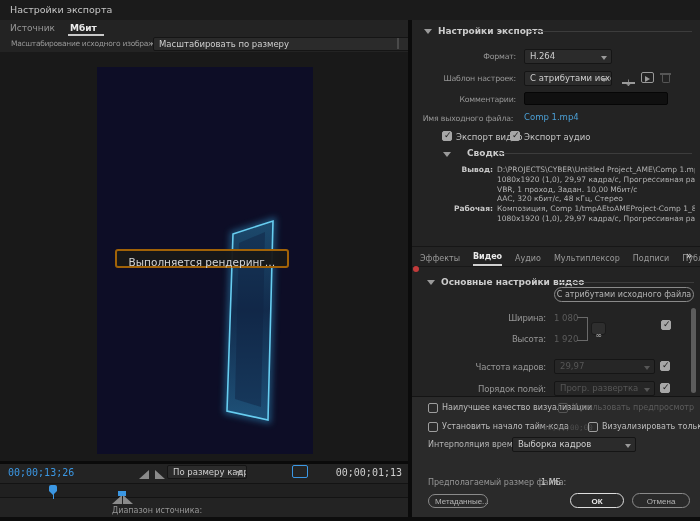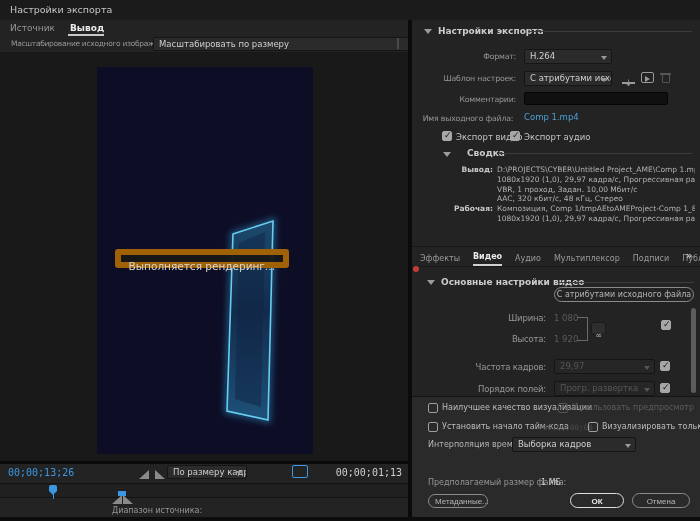--- a/index.html
+++ b/index.html
@@ -32,21 +32,21 @@
 </head>
 <body>
 
 <div id="win">
 
   <div class="abs" style="left:0;top:0;width:700px;height:20px;background:#1b1b1b;">
     <span class="abs" style="left:10px;top:4px;font-size:9.5px;color:#c6c6c6;">Настройки экспорта</span>
   </div>
 
   <span class="abs" style="left:10px;top:23px;font-size:9px;color:#969696;">Источник</span>
-  <span class="abs" style="left:70px;top:23px;font-size:9px;color:#ececec;font-weight:bold;">Вывод</span>
+  <span class="abs" style="left:70px;top:23px;font-size:9px;color:#ececec;font-weight:bold;">Мбит</span>
   <div class="abs" style="left:68px;top:34px;width:36px;height:2px;background:#c8c8c8;"></div>
 
   <span class="abs" style="left:11px;top:39px;font-size:7.5px;color:#979797;letter-spacing:-0.3px;white-space:nowrap;">Масштабирование исходного изображения:</span>
   <div class="dd" style="left:153px;top:37px;width:275px;height:14px;">
     <span>Масштабировать по размеру</span><i class="chev"></i>
   </div>
   <div class="abs" style="left:397px;top:38px;width:2px;height:11px;background:#4a4a4a;"></div>
 
   <div class="abs" style="left:0;top:52px;width:408px;height:409px;background:#191919;">
     <div class="abs" style="left:97px;top:15px;width:216px;height:387px;background:#0d0d26;overflow:hidden;">
@@ -59,21 +59,21 @@
           </linearGradient>
           <filter id="glow" x="-40%" y="-40%" width="180%" height="180%">
               <feGaussianBlur stdDeviation="3"></feGaussianBlur>
             </filter>
         </defs>
         <polygon points="136,167 176,154 171,353 130,344" fill="none" stroke="#2e8fc2" stroke-width="6" opacity="0.55" filter="url(#glow)"></polygon>
         <polygon points="136,167 176,154 171,353 130,344" fill="url(#mg)" stroke="#67cdf0" stroke-width="1.6"></polygon>
         <polygon points="142,176 168,165 164,340 138,332" fill="#0f2444" opacity="0.5"></polygon>
       </svg>
     </div>
-    <div class="abs" style="left:115px;top:197px;width:174px;height:19px;background:rgba(24,24,24,0.96);border:6px solid #a16207;border-radius:3px;text-align:center;">
+    <div class="abs" style="left:115px;top:197px;width:174px;height:19px;background:rgba(24,24,24,0.96);border:2px solid #a16207;border-radius:3px;text-align:center;">
       <span style="font-size:10.5px;color:#d6d6d6;line-height:18px;white-space:nowrap;">Выполняется рендеринг…</span>
     </div>
   </div>
 
   <div class="abs" style="left:0;top:461px;width:412px;height:3px;background:#0a0a0a;"></div>
 
   <span class="abs tc" style="left:8px;top:467px;font-size:10px;color:#3b97e3;">00;00;13;26</span>
   <div class="abs" style="left:139px;top:470px;width:0;height:0;border-bottom:9px solid #8a8a8a;border-left:10px solid transparent;"></div>
   <div class="abs" style="left:155px;top:470px;width:0;height:0;border-bottom:9px solid #8a8a8a;border-right:10px solid transparent;"></div>
   <div class="dd" style="left:167px;top:465px;width:80px;height:14px;">

